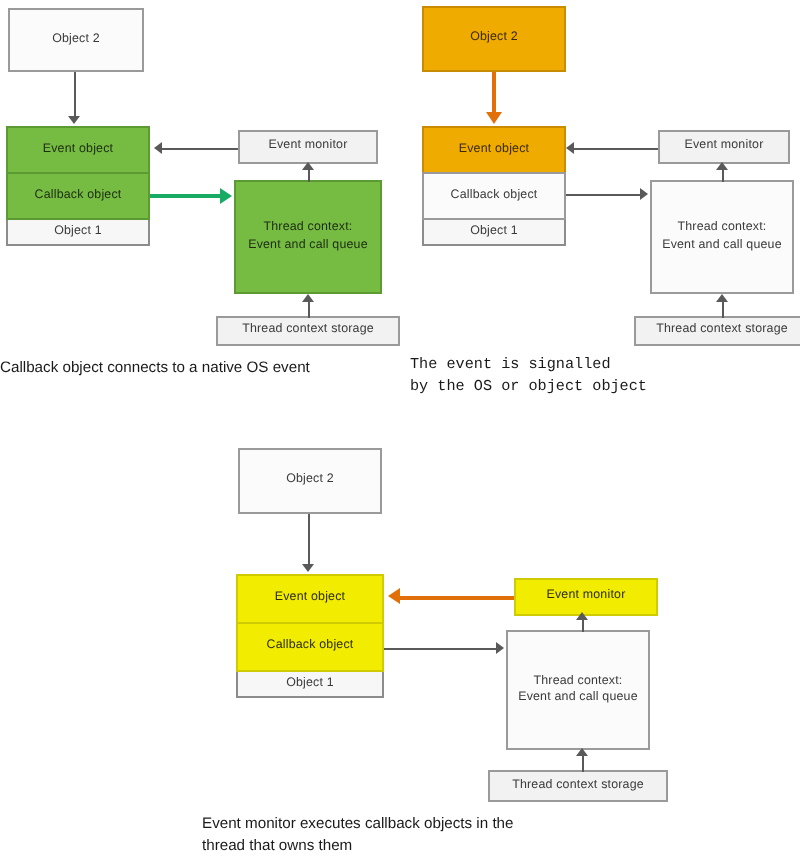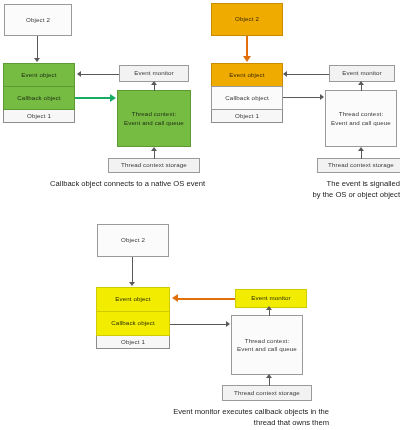--- a/index.html
+++ b/index.html
@@ -98,21 +98,21 @@
   }
   .arrow.orange-a.left {
     border-top: 4px solid transparent;
     border-bottom: 4px solid transparent;
     border-right: 6px solid #e2700a;
   }
 
   
   .caption {
     position: absolute;
-    text-align: right;
+    text-align: left;
     font-size: 7.6px;
     line-height: 1.45;
     color: #1a1a1a;
   }
 </style>
 </head>
 <body>
 
 <div class="panel" style="left:0;top:0;width:205px;height:175px;">
 
@@ -180,27 +180,27 @@
 
   <div class="line h" style="left:78px;top:97px;width:38px;"></div>
   <div class="arrow right" style="left:115px;top:94px;"></div>
 
   <div class="line v" style="left:156px;top:85px;height:6px;"></div>
   <div class="arrow up" style="left:153px;top:81px;"></div>
 
   <div class="line v" style="left:156px;top:151px;height:8px;"></div>
   <div class="arrow up" style="left:153px;top:147px;"></div>
 
-  <div class="caption" style="left:0;top:178px;width:195px;">
+  <div class="caption" style="left:0;top:178px;width:195px;font-family:Liberation Mono, monospace;">
     <div>The event is signalled</div>
     <div>by the OS or object object</div>
   </div>
 </div>
 
-<div class="panel" style="left:89px;top:220px;width:230px;height:210px;">
+<div class="panel" style="left:111px;top:220px;width:230px;height:210px;">
 
   <div class="box white" style="left:8px;top:4px;width:72px;height:33px;">Object 2</div>
 
   <div class="line v" style="left:43px;top:37px;height:26px;"></div>
   <div class="arrow down" style="left:40px;top:62px;"></div>
 
   <div class="group" style="left:7px;top:67px;width:74px;height:62px;">
     <div class="box yellow" style="left:-1px;top:-1px;width:74px;height:25px;">Event object</div>
     <div class="box yellow" style="left:-1px;top:23px;width:74px;height:25px;">Callback object</div>
     <div class="box plain" style="left:-1px;top:47px;width:74px;height:15px;border:none;background:transparent;">Object 1</div>

